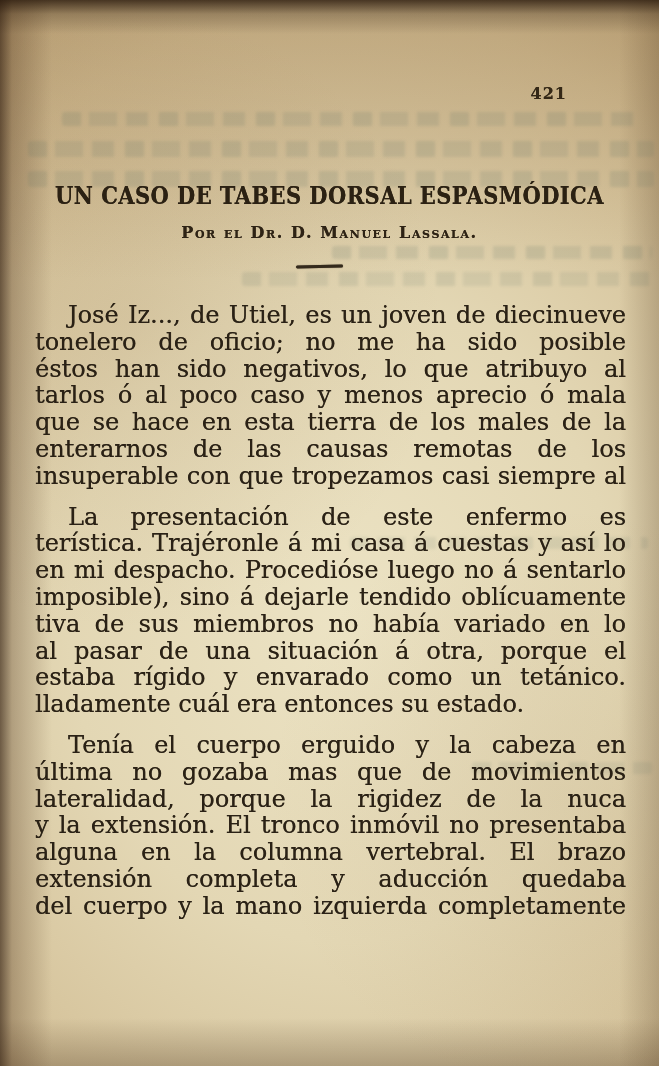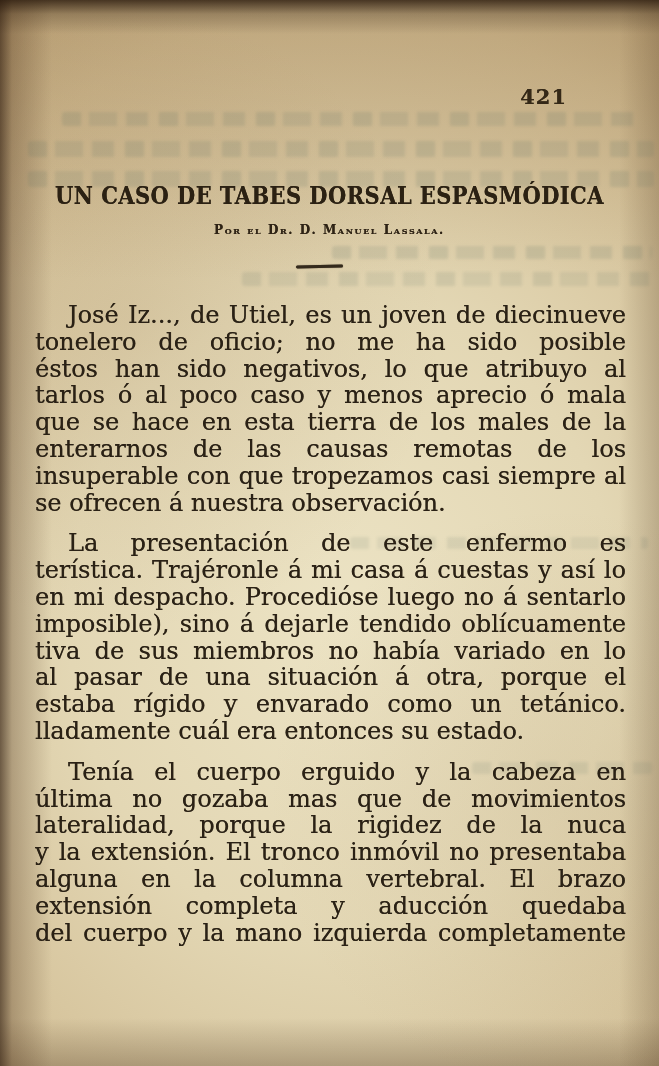--- a/index.html
+++ b/index.html
@@ -25,21 +25,21 @@
     opacity:.55;
     background:repeating-linear-gradient(90deg,
       rgba(88,108,96,.30) 0 19px, rgba(88,108,96,0) 19px 27px,
       rgba(88,108,96,.24) 27px 55px, rgba(88,108,96,0) 55px 64px,
       rgba(88,108,96,.28) 64px 86px, rgba(88,108,96,0) 86px 97px);
     border-radius:3px;
   }
   .page-number{
     position:absolute;
     top:84px; right:92px;
-    font-size:21px; font-weight:bold;
+    font-size:16px; font-weight:bold;
     color:#342817;
     letter-spacing:1px;
     text-shadow:0 0 .6px rgba(52,40,23,.8);
   }
   .title{
     position:absolute;
     top:181px; left:0; width:659px;
     margin:0;
     text-align:center;
     font-size:25px; font-weight:bold;
@@ -48,21 +48,21 @@
     color:#2b2113;
     text-shadow:0 0 .7px rgba(43,33,19,.85);
     white-space:nowrap;
   }
   .byline{
     position:absolute;
     top:223px; left:0; width:659px;
     text-align:center;
     font-variant:small-caps;
     font-weight:600;
-    font-size:12px;
+    font-size:16px;
     letter-spacing:1.6px;
     color:#2e2315;
     text-shadow:0 0 .5px rgba(46,35,21,.8);
   }
   .rule{
     position:absolute;
     top:265px; left:296px;
     width:47px; height:3px;
     background:#342a1c;
     border-radius:2px;
@@ -111,21 +111,20 @@
 
   <div class="body-text">
       <div class="para">
         <div class="line first">José Iz..., de Utiel, es un joven de diecinueve años y</div>
         <div class="line">tonelero de oficio; no me ha sido posible adquirir informes</div>
         <div class="line">éstos han sido negativos, lo que atribuyo al deseo de ocul-</div>
         <div class="line">tarlos ó al poco caso y menos aprecio ó mala apreciación</div>
         <div class="line">que se hace en esta tierra de los males de la casa; dificultad</div>
         <div class="line">enterarnos de las causas remotas de los padecimientos que</div>
         <div class="line">insuperable con que tropezamos casi siempre al querer</div>
-        <div class="line last">se ofrecen á nuestra observación.</div>
       </div>
       <div class="para">
         <div class="line first">La presentación de este enfermo es completamente carac-</div>
         <div class="line">terística. Trajéronle á mi casa á cuestas y así lo entraron</div>
         <div class="line">en mi despacho. Procedióse luego no á sentarlo (que era</div>
         <div class="line">imposible), sino á dejarle tendido oblícuamente estado el</div>
         <div class="line">tiva de sus miembros no había variado en lo más mínimo</div>
         <div class="line">al pasar de una situación á otra, porque el muchacho</div>
         <div class="line">estaba rígido y envarado como un tetánico. Veamos deta-</div>
         <div class="line last">lladamente cuál era entonces su estado.</div>

